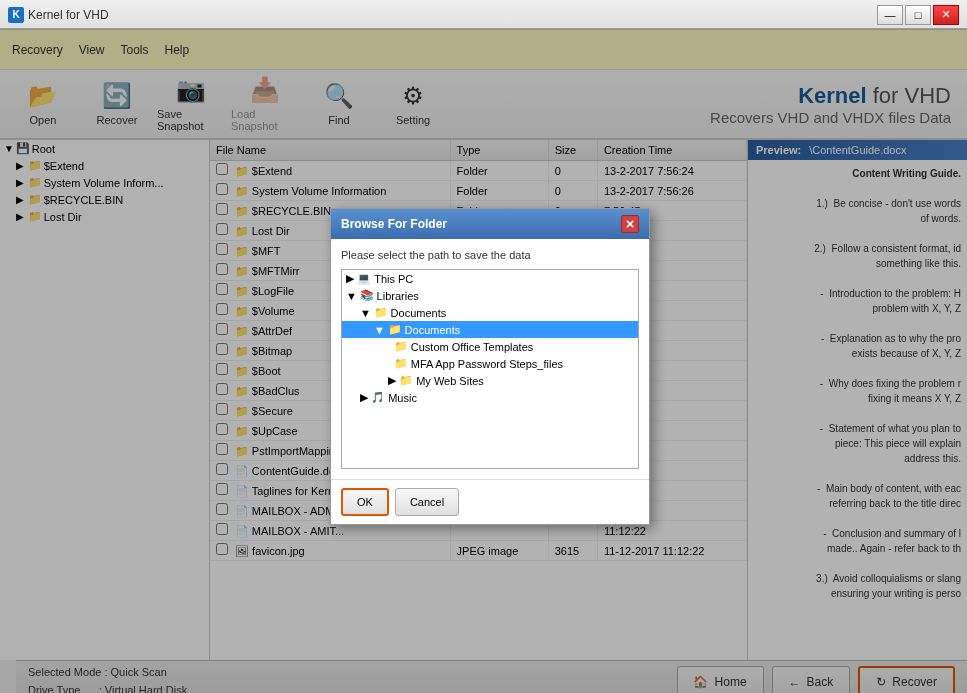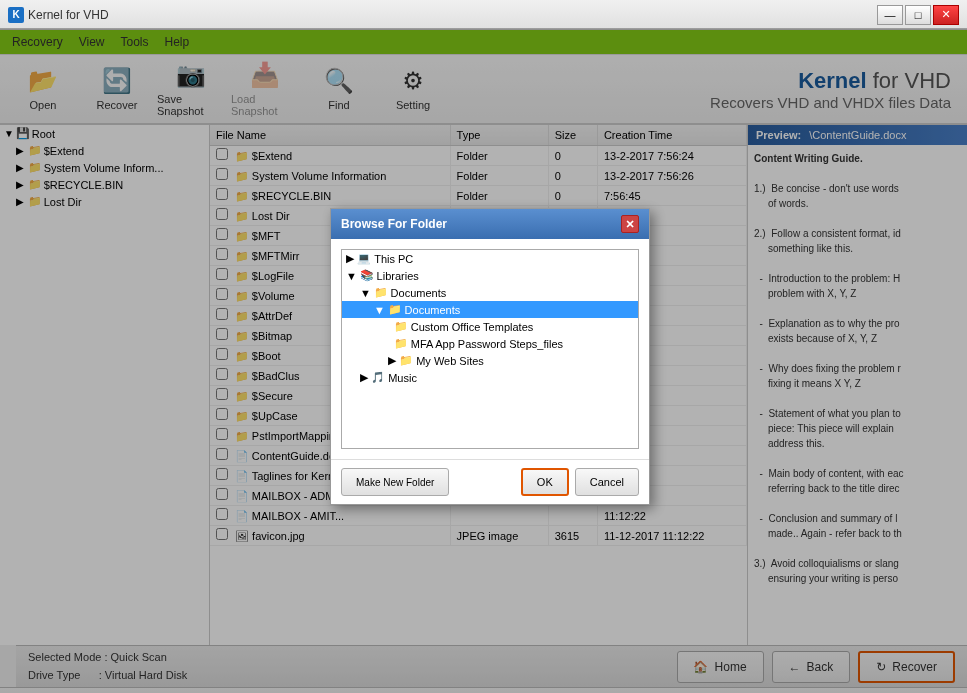--- a/index.html
+++ b/index.html
@@ -17,22 +17,22 @@
     }
     .title-bar-left { display: flex; align-items: center; gap: 4px; }
     .title-bar-icon { width: 16px; height: 16px; background: #1a6fc4; border-radius: 2px; display: flex; align-items: center; justify-content: center; color: white; font-size: 10px; font-weight: bold; }
     .title-bar-title { font-size: 12px; color: #333; }
     .title-bar-controls { display: flex; gap: 2px; }
     .title-btn { width: 26px; height: 20px; border: 1px solid #999; background: linear-gradient(to bottom, #fff, #ddd); cursor: pointer; display: flex; align-items: center; justify-content: center; font-size: 11px; }
     .title-btn.close { background: linear-gradient(to bottom, #f44, #c22); color: white; border-color: #a00; }
 
     
     .menu-bar {
-      background: #84cc16;
-      height: 25px;
+      background: #fef9c3;
+      height: 40px;
       display: flex;
       align-items: center;
       border-bottom: 1px solid #ddd;
       padding: 12px 4px;
     }
     .menu-item { padding: 2px 8px; cursor: pointer; font-size: 12px; color: #333; }
 
     
     .toolbar {
       background: linear-gradient(to bottom, #fafafa, #efefef);
@@ -123,20 +123,21 @@
       white-space: nowrap;
     }
     .checkbox { width: 12px; height: 12px; margin-right: 4px; }
 
     
     .right-panel {
       width: 220px;
       border-left: 1px solid #ccc;
       background: white;
       overflow: hidden;
+      text-align: right;
     }
     .preview-header {
       background: linear-gradient(to right, #2a5ea0, #4a80c8);
       color: white;
       padding: 4px 8px;
       font-size: 11px;
       display: flex;
       gap: 8px;
     }
     .preview-label { font-weight: bold; }
@@ -640,20 +641,21 @@
   <span class="bottom-right">NUM</span>
 </div>
 
 <div class="overlay">
   <div class="dialog">
     <div class="dialog-title-bar">
       <span>Browse For Folder</span>
       <div class="dialog-close-btn">✕</div>
     </div>
     <div class="dialog-body">
+      <div class="dialog-prompt">Please select the path to save the data</div>
       <div class="tree-view-box">
         <div class="tree-view-item tv-indent-0">
           <span>▶</span>
           <span>💻</span>
           <span>This PC</span>
         </div>
         <div class="tree-view-item tv-indent-0">
           <span>▼</span>
           <span>📚</span>
           <span>Libraries</span>
@@ -684,20 +686,19 @@
           <span>My Web Sites</span>
         </div>
         <div class="tree-view-item tv-indent-1">
           <span>▶</span>
           <span>🎵</span>
           <span>Music</span>
         </div>
       </div>
     </div>
     <div class="dialog-footer">
-      <button class="dlg-btn new-folder">Make New Folder</button>
       <div style="display:flex; gap:6px;">
         <button class="dlg-btn ok">OK</button>
         <button class="dlg-btn">Cancel</button>
       </div>
     </div>
   </div>
 </div>
 
 </body></html>

